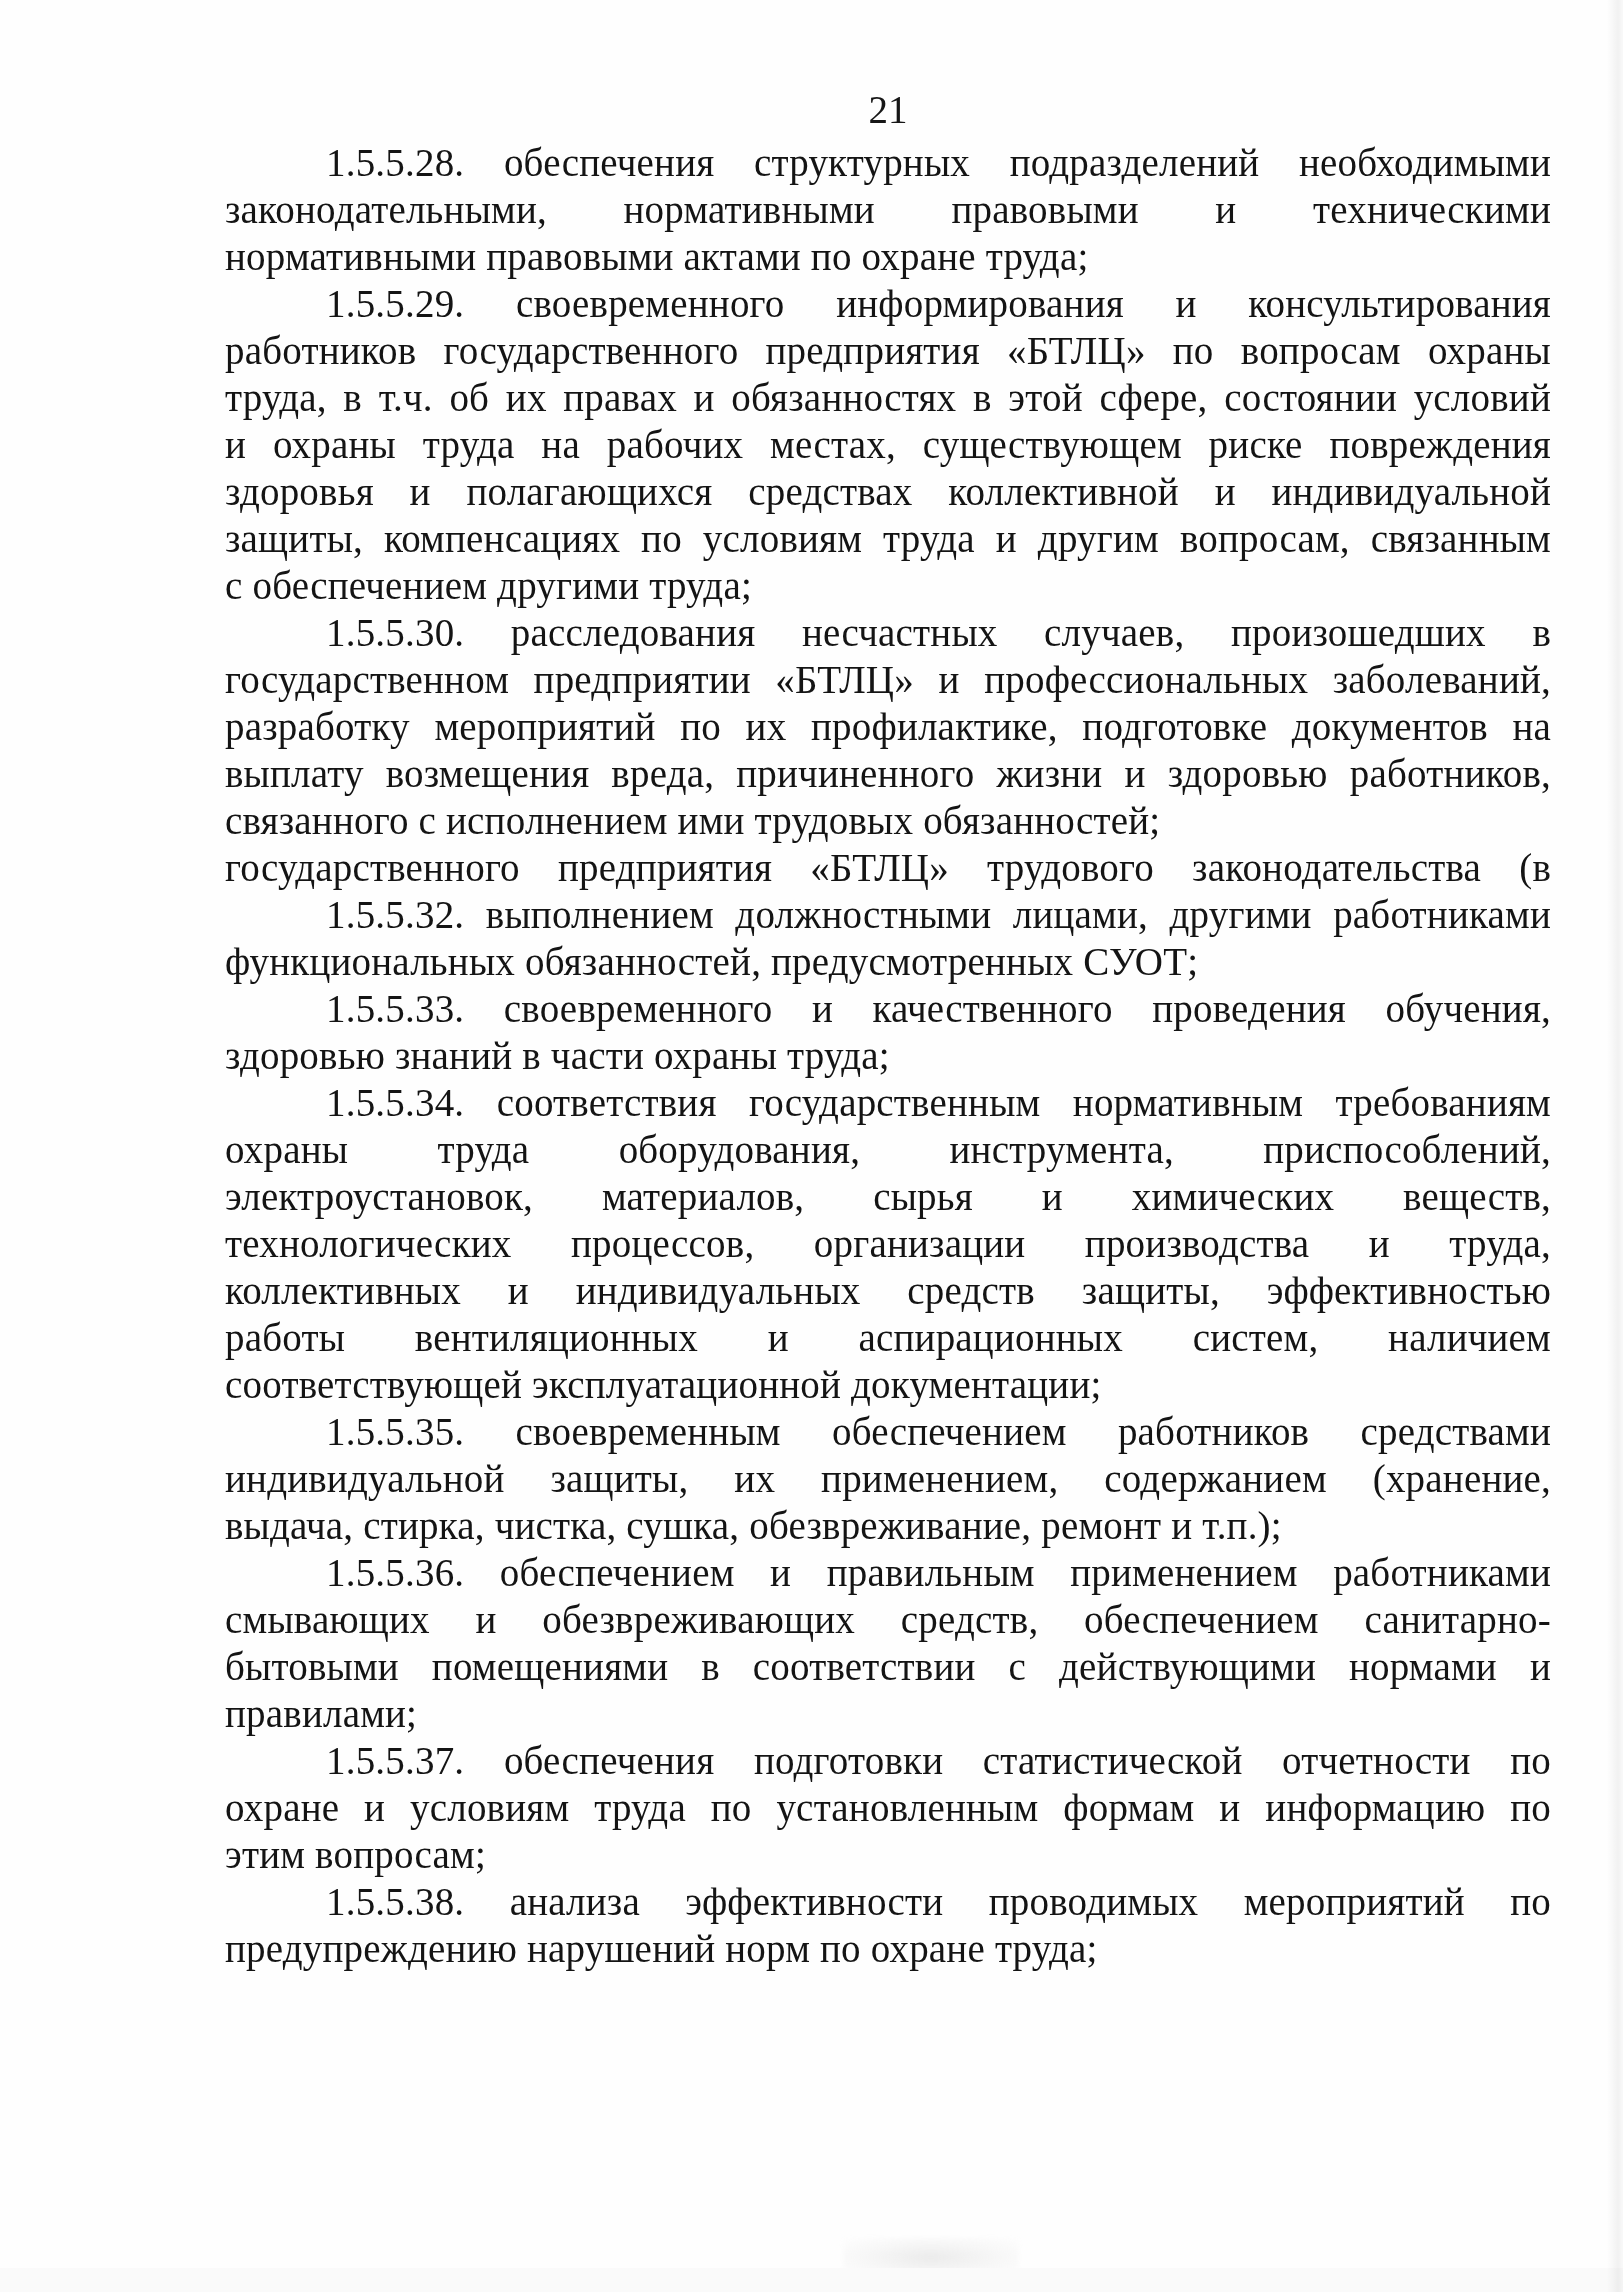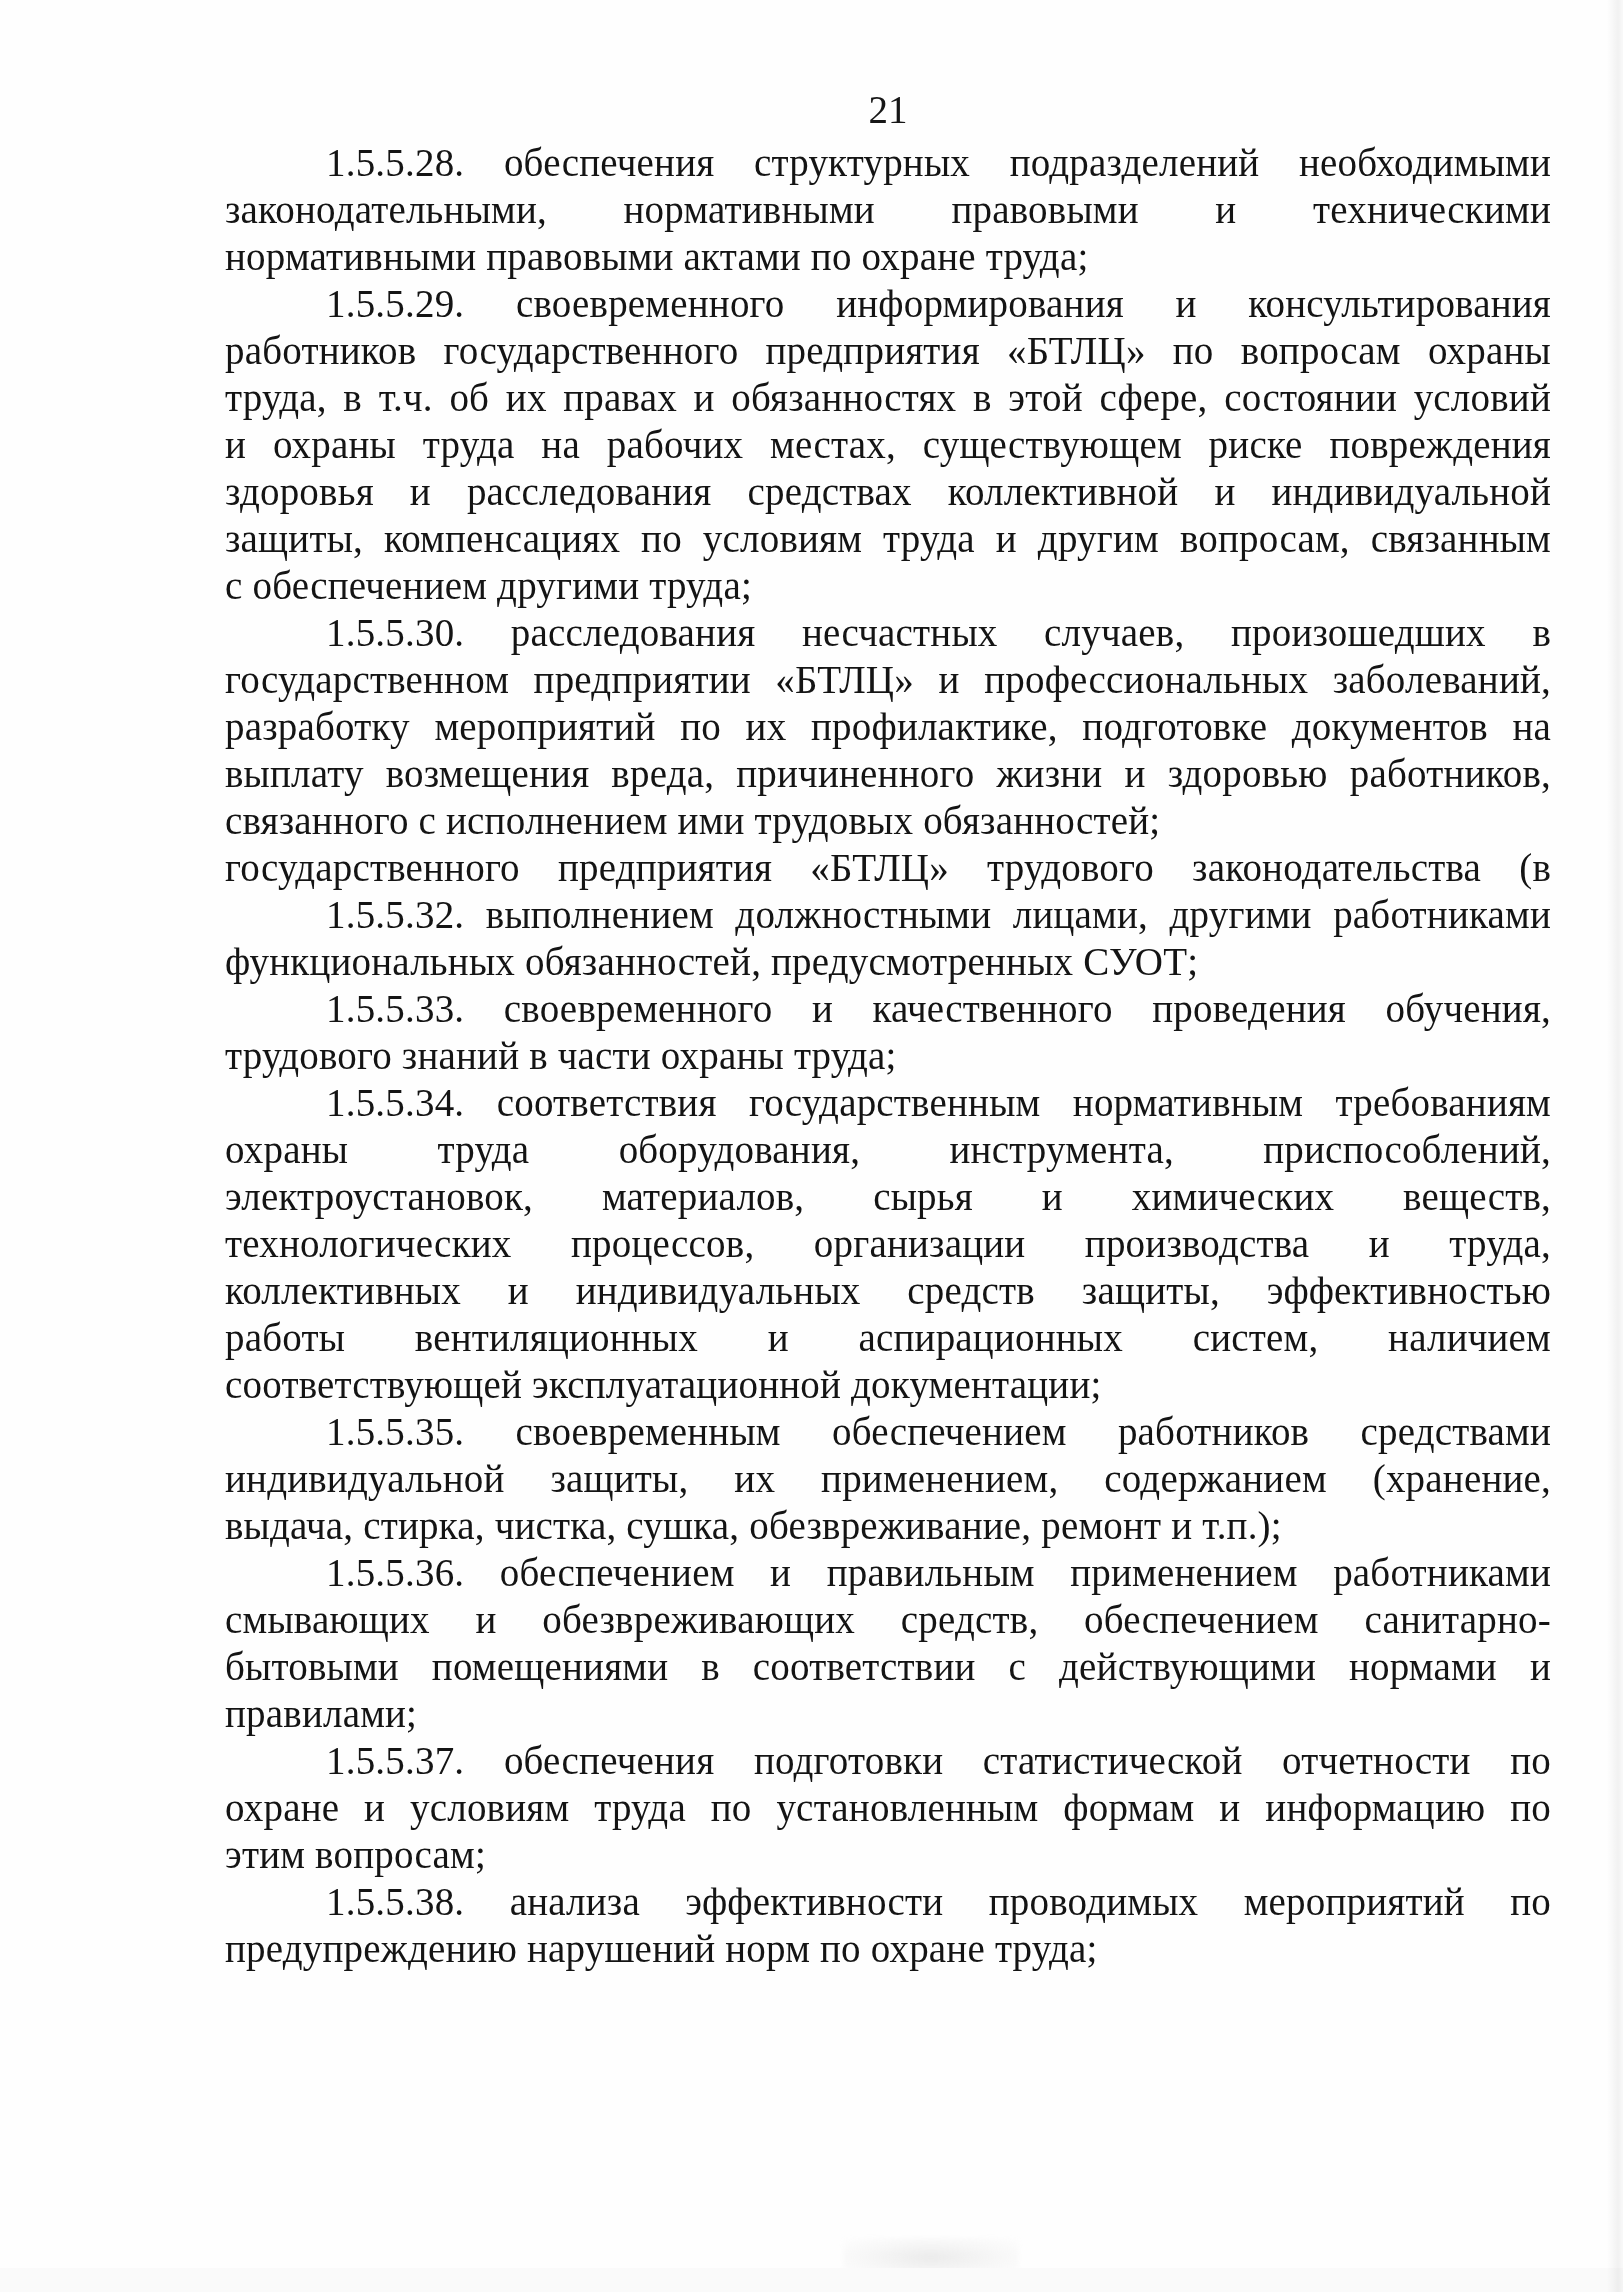--- a/index.html
+++ b/index.html
@@ -87,33 +87,33 @@
   <div class="page-number">21</div>
 
   <div class="text-block">
       <div class="text-line para-first">1.5.5.28. обеспечения структурных подразделений необходимыми</div>
       <div class="text-line">законодательными, нормативными правовыми и техническими</div>
       <div class="text-line para-last">нормативными правовыми актами по охране труда;</div>
       <div class="text-line para-first">1.5.5.29. своевременного информирования и консультирования</div>
       <div class="text-line">работников государственного предприятия «БТЛЦ» по вопросам охраны</div>
       <div class="text-line">труда, в т.ч. об их правах и обязанностях в этой сфере, состоянии условий</div>
       <div class="text-line">и охраны труда на рабочих местах, существующем риске повреждения</div>
-      <div class="text-line">здоровья и расследования средствах коллективной и индивидуальной</div>
+      <div class="text-line">здоровья и полагающихся средствах коллективной и индивидуальной</div>
       <div class="text-line">защиты, компенсациях по условиям труда и другим вопросам, связанным</div>
       <div class="text-line para-last">с обеспечением другими труда;</div>
       <div class="text-line para-first">1.5.5.30. расследования несчастных случаев, произошедших в</div>
       <div class="text-line">государственном предприятии «БТЛЦ» и профессиональных заболеваний,</div>
       <div class="text-line">разработку мероприятий по их профилактике, подготовке документов на</div>
       <div class="text-line">выплату возмещения вреда, причиненного жизни и здоровью работников,</div>
       <div class="text-line para-last">связанного с исполнением ими трудовых обязанностей;</div>
       <div class="text-line">государственного предприятия «БТЛЦ» трудового законодательства (в</div>
       <div class="text-line para-first">1.5.5.32. выполнением должностными лицами, другими работниками</div>
       <div class="text-line para-last">функциональных обязанностей, предусмотренных СУОТ;</div>
       <div class="text-line para-first">1.5.5.33. своевременного и качественного проведения обучения,</div>
-      <div class="text-line para-last">трудового знаний в части охраны труда;</div>
+      <div class="text-line para-last">здоровью знаний в части охраны труда;</div>
       <div class="text-line para-first">1.5.5.34. соответствия государственным нормативным требованиям</div>
       <div class="text-line">охраны труда оборудования, инструмента, приспособлений,</div>
       <div class="text-line">электроустановок, материалов, сырья и химических веществ,</div>
       <div class="text-line">технологических процессов, организации производства и труда,</div>
       <div class="text-line">коллективных и индивидуальных средств защиты, эффективностью</div>
       <div class="text-line">работы вентиляционных и аспирационных систем, наличием</div>
       <div class="text-line para-last">соответствующей эксплуатационной документации;</div>
       <div class="text-line para-first">1.5.5.35. своевременным обеспечением работников средствами</div>
       <div class="text-line">индивидуальной защиты, их применением, содержанием (хранение,</div>
       <div class="text-line para-last">выдача, стирка, чистка, сушка, обезвреживание, ремонт и т.п.);</div>

